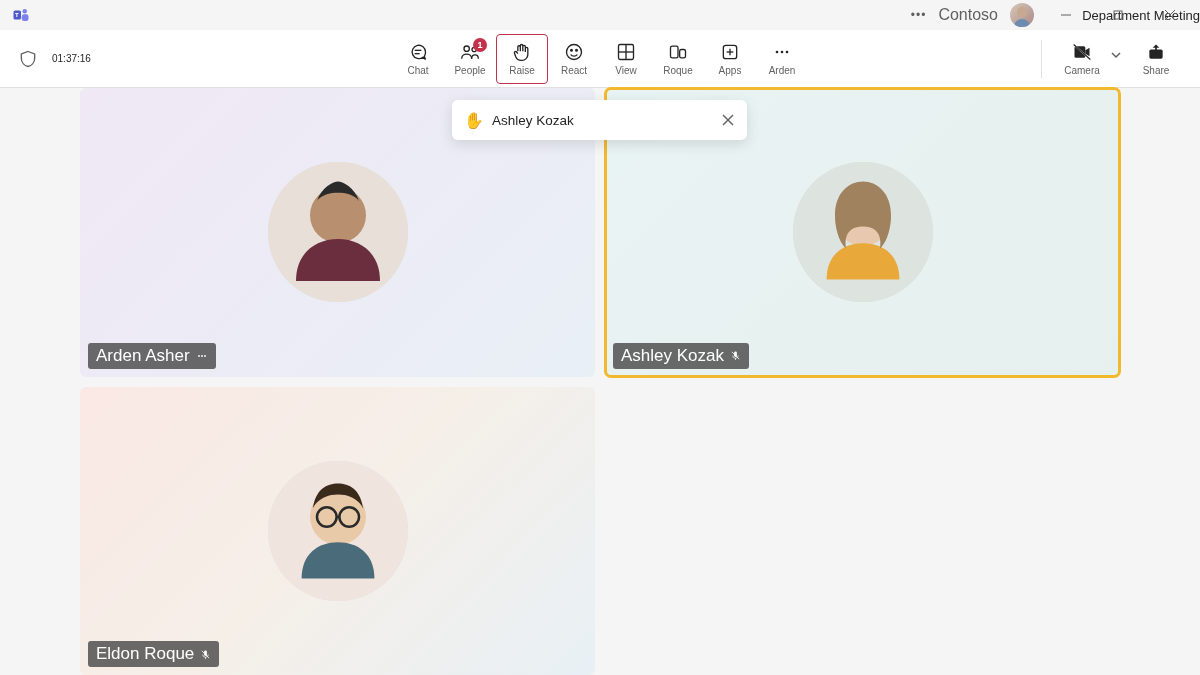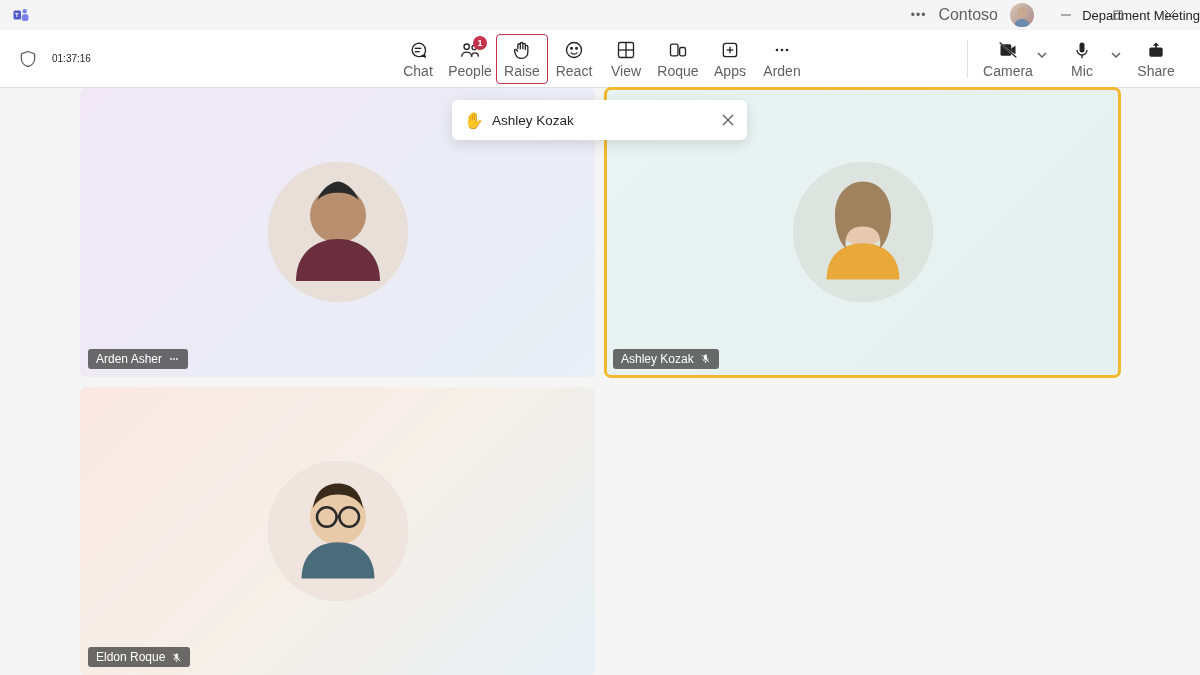--- a/index.html
+++ b/index.html
@@ -17,21 +17,21 @@
   .avatar-small { width: 24px; height: 24px; border-radius: 50%; background: linear-gradient(135deg,#d8c8b8,#a88); display:flex;align-items:center;justify-content:center;overflow:hidden; }
 
   
   .toolbar { height: 58px; background: #fff; border-bottom: 1px solid #e0e0e0; display: flex; align-items: center; padding: 0 18px; gap: 10px; position: relative; }
   .shield { width: 20px; height: 20px; color: #616161; }
   .timer { font-size: 10px; color: #242424; margin-left: 4px; }
   .tool-center { position:absolute; left:50%; transform:translateX(-50%); display:flex; align-items:flex-start; gap:0; }
   .tool-btn { width: 52px; height: 50px; display:flex; flex-direction:column; align-items:center; justify-content:center; gap:2px; cursor:pointer; border:1.5px solid transparent; border-radius:4px; position:relative; }
   .tool-btn.active { border-color: #c4314b; }
   .tool-ico { height: 22px; display:flex; align-items:center; justify-content:center; color:#242424; position:relative; }
-  .tool-lbl { font-size: 14px; color: #616161; }
+  .tool-lbl { font-size: 10px; color: #616161; }
   .badge { position:absolute; top:-3px; right:-6px; background:#c4314b; color:#fff; border-radius:50%; width:14px; height:14px; font-size:9px; display:flex;align-items:center;justify-content:center; font-weight:600; }
 
   .tool-right { position:absolute; right:18px; display:flex; align-items:center; gap:6px; }
   .dev-btn { width:52px; height:50px; display:flex; flex-direction:column; align-items:center; justify-content:center; gap:2px; cursor:pointer; }
   .chev-wrap { display:flex; align-items:flex-start; }
   .chev { width:16px; height:50px; display:flex; align-items:center; justify-content:center; cursor:pointer; color:#616161; margin-top:-4px;}
   .vdiv { width:1px; height:38px; background:#e0e0e0; margin:0 8px; }
 
   .leave-btn { display:flex; align-items:stretch; background:#c4314b; border-radius:4px; overflow:hidden; height:34px; cursor:pointer; }
   .leave-main { display:flex; align-items:center; gap:6px; padding:0 14px; color:#fff; font-size:14px; font-weight:600; }
@@ -39,21 +39,21 @@
 
   
   .stage { position:absolute; top:88px; left:80px; right:80px; bottom:0; display:grid; grid-template-columns:1fr 1fr; grid-template-rows:1fr 1fr; gap:10px; }
   .tile { position:relative; border-radius:6px; overflow:hidden; display:flex; align-items:center; justify-content:center; }
   .tile.bg1 { background: linear-gradient(135deg, #f0e8f5 0%, #e8eff5 100%); }
   .tile.bg2 { background: linear-gradient(135deg, #e8f3f3 0%, #e6f0ee 100%); }
   .tile.bg3 { background: linear-gradient(135deg, #fae8e4 0%, #f5efe8 50%, #e8f0f5 100%); }
   .tile.bg4 { background: linear-gradient(135deg, #e6f3f0 0%, #eef3ee 100%); }
   .tile.raised { outline:3px solid #f2b92f; outline-offset:-2px; border-radius:6px; }
   .pic { width:140px; height:140px; border-radius:50%; background:#ddd; overflow:hidden; display:flex; align-items:center; justify-content:center; }
-  .nameplate { position:absolute; left:8px; bottom:8px; background:rgba(80,80,80,.85); color:#fff; font-size:12px; padding:3px 8px; border-radius:3px; display:flex; align-items:center; gap:6px; }
+  .nameplate { position:absolute; left:8px; bottom:8px; background:rgba(80,80,80,.85); color:#fff; font-size:17px; padding:3px 8px; border-radius:3px; display:flex; align-items:center; gap:6px; }
   .mute-ico, .more-ico { display:inline-flex; align-items:center; }
 
   
   .toast { position:absolute; top:100px; left:452px; width:295px; height:40px; background:#fff; border-radius:6px; box-shadow:0 4px 14px rgba(0,0,0,.12); display:flex; align-items:center; padding:0 12px; gap:8px; z-index:10; }
   .toast-hand { font-size:16px; }
   .toast-name { flex:1; font-size:13.5px; color:#242424; }
   .toast-close { cursor:pointer; color:#616161; display:flex; }
 
   .app-logo { width:18px; height:18px; }
 </style>
@@ -204,37 +204,20 @@
             </svg>
           </span>
         <span class="tool-lbl">Camera</span>
       </div>
       <div class="chev">
           <svg width="10" height="10" viewBox="0 0 10 10">
             <path d="M1 3l4 4 4-4" fill="none" stroke="currentColor" stroke-width="1.5"></path>
           </svg>
         </div>
     </div>
-    <div class="chev-wrap">
-      <div class="dev-btn">
-        <span class="tool-ico">
-            <svg width="20" height="20" viewBox="0 0 24 24" fill="currentColor">
-              <rect x="9" y="3" width="6" height="12" rx="3"></rect>
-              <path d="M6 12a6 6 0 0012 0" fill="none" stroke="currentColor" stroke-width="1.6"></path>
-              <line x1="12" y1="18" x2="12" y2="22" stroke="currentColor" stroke-width="1.6"></line>
-            </svg>
-          </span>
-        <span class="tool-lbl">Mic</span>
-      </div>
-      <div class="chev">
-          <svg width="10" height="10" viewBox="0 0 10 10">
-            <path d="M1 3l4 4 4-4" fill="none" stroke="currentColor" stroke-width="1.5"></path>
-          </svg>
-        </div>
-    </div>
     <div class="dev-btn">
       <span class="tool-ico">
           <svg width="20" height="20" viewBox="0 0 24 24" fill="currentColor">
             <rect x="4" y="9" width="16" height="11" rx="2"></rect>
             <path d="M12 3l4 4h-3v5h-2V7H8l4-4z" fill="currentColor"></path>
           </svg>
         </span>
       <span class="tool-lbl">Share</span>
     </div>
   </div>

